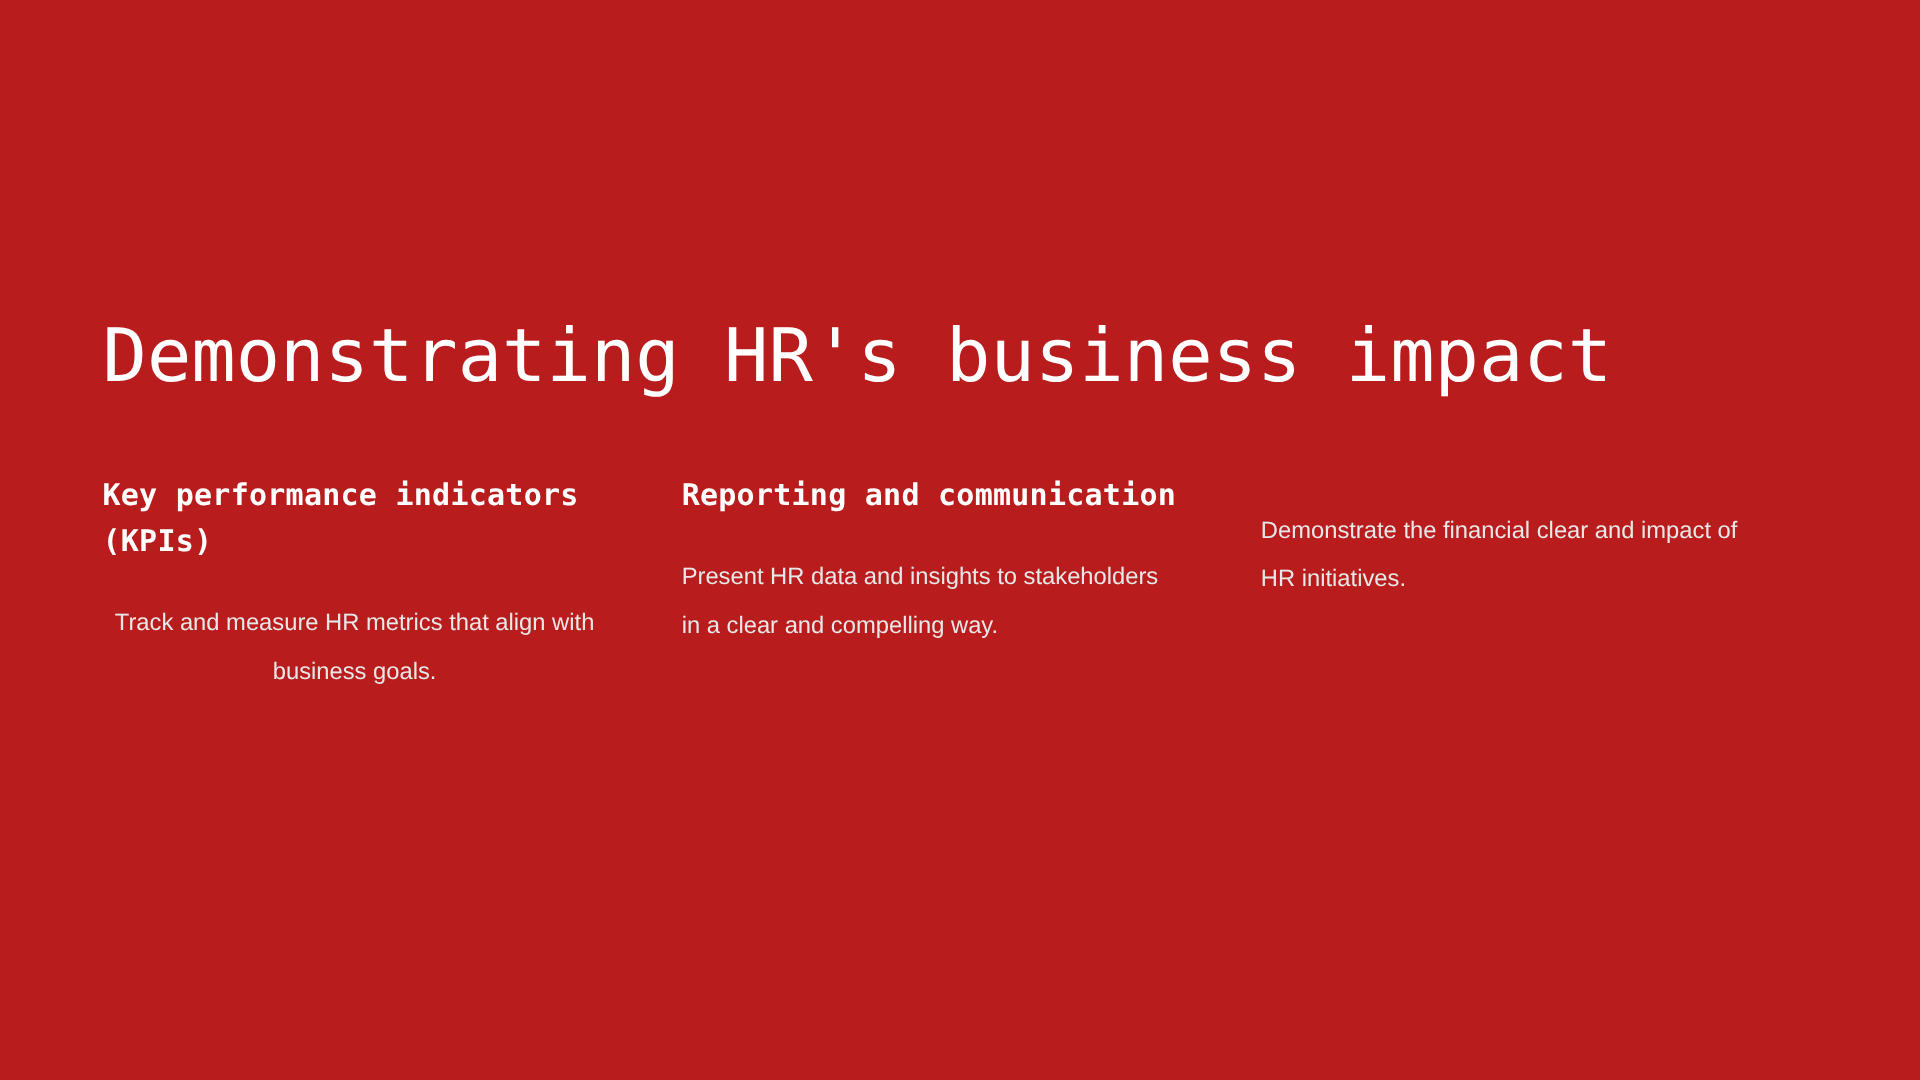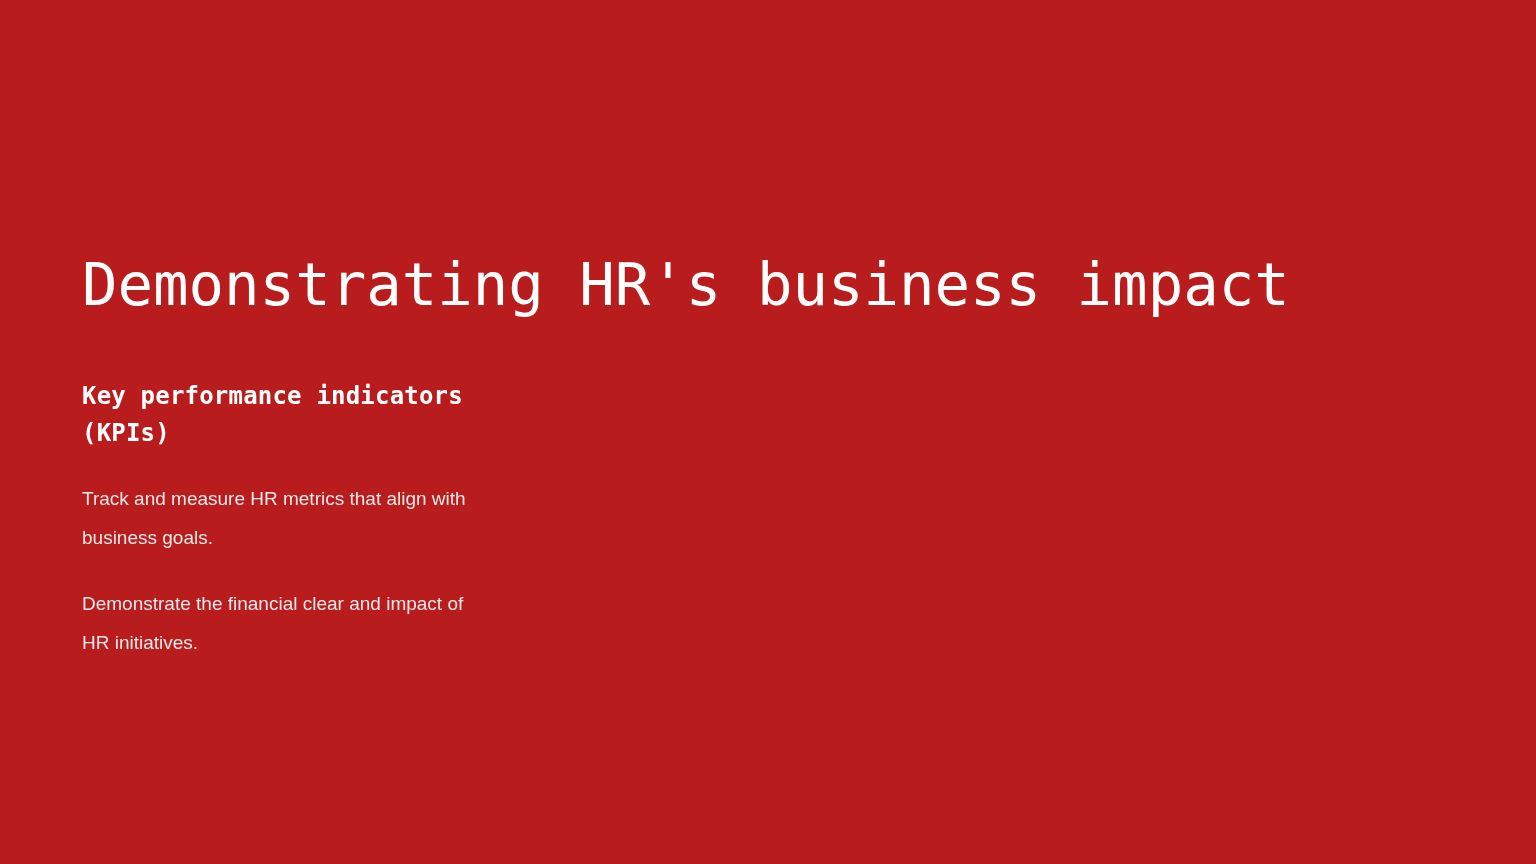--- a/index.html
+++ b/index.html
@@ -39,21 +39,21 @@
     color: #FFFFFF;
     white-space: nowrap;
   }
 
   .columns {
     position: absolute;
     left: 82px;
     top: 378px;
     width: 1390px;
     display: flex;
-    flex-direction: column;
+    flex-direction: row;
     align-items: flex-start;
     gap: 0px;
   }
 
   .column {
     width: 477px;
     box-sizing: border-box;
     padding-right: 60px;
   }
 
@@ -70,39 +70,41 @@
   .column-body {
     margin: 0;
     padding-top: 27px;
     font-family: "Liberation Sans", sans-serif;
     font-size: 19px;
     font-weight: 400;
     line-height: 39px;
     color: #E8E8E8;
   }
 
-  .col-1 .column-body { max-width: 420px; }
+  .col-1 .column-body { max-width: 420px; text-align: center; }
   .col-2 .column-body { max-width: 400px; }
   .col-3 .column-body { max-width: 400px; }
 </style>
 </head>
 <body>
 
 <div class="slide">
 
   <h1 class="slide-title">Demonstrating HR's business impact</h1>
 
   <div class="columns">
 
     <div class="column col-1">
       <h2 class="column-heading">Key performance indicators (KPIs)</h2>
       <p class="column-body">Track and measure HR metrics that align with business goals.</p>
     </div>
 
     <div class="column col-2">
+      <h2 class="column-heading">Reporting and communication</h2>
+      <p class="column-body">Present HR data and insights to stakeholders in a clear and compelling way.</p>
     </div>
 
     <div class="column col-3">
       <p class="column-body">Demonstrate the financial clear and impact of HR initiatives.</p>
     </div>
 
   </div>
 </div>
 
 </body></html>

